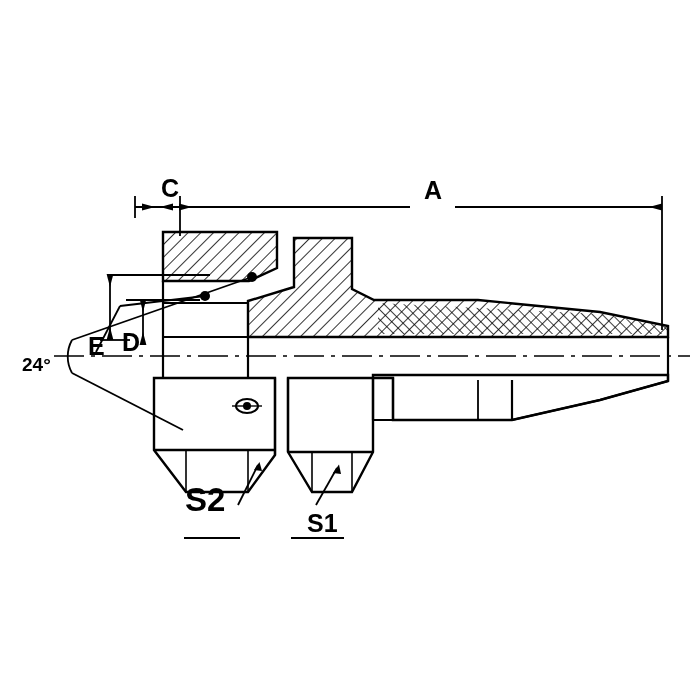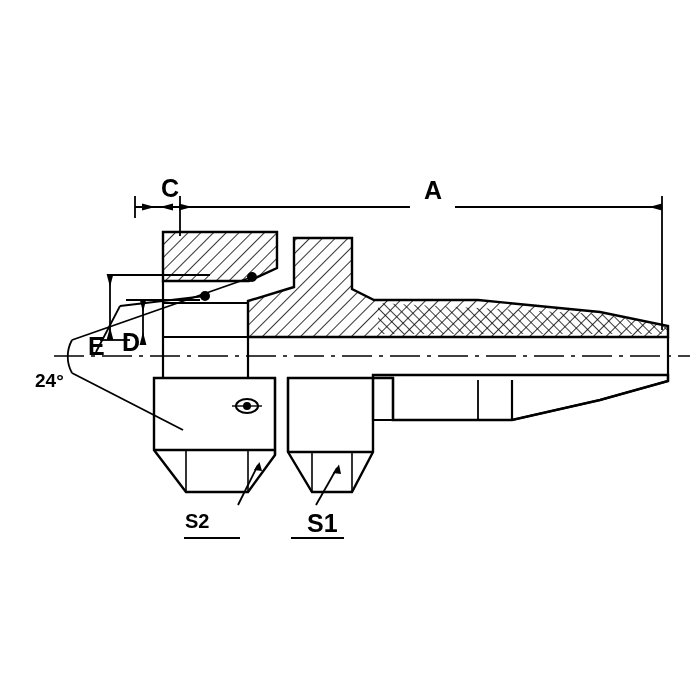--- a/index.html
+++ b/index.html
@@ -28,22 +28,22 @@
     font-family: "Liberation Sans", sans-serif;
     font-weight: bold;
     color: #000000;
     white-space: nowrap;
     line-height: 1;
   }
   .lbl-A  { left: 424px; top: 178px; font-size: 25px; }
   .lbl-C  { left: 161px; top: 176px; font-size: 25px; }
   .lbl-D  { left: 122px; top: 330px; font-size: 25px; }
   .lbl-E  { left: 88px;  top: 334px; font-size: 25px; }
-  .lbl-24 { left: 35px;  top: 355px; font-size: 19px; margin-top: 16px; }
-  .lbl-S2 { left: 185px; top: 511px; font-size: 20px; }
+  .lbl-24 { left: 22px;  top: 355px; font-size: 19px; }
+  .lbl-S2 { left: 185px; top: 483px; font-size: 33px; }
   .lbl-S1 { left: 307px; top: 511px; font-size: 25px; }
 </style>
 </head>
 <body>
 
 <div id="stage">
 
   <svg id="drawing" width="700" height="700" viewBox="0 0 700 700">
 
     <defs>

